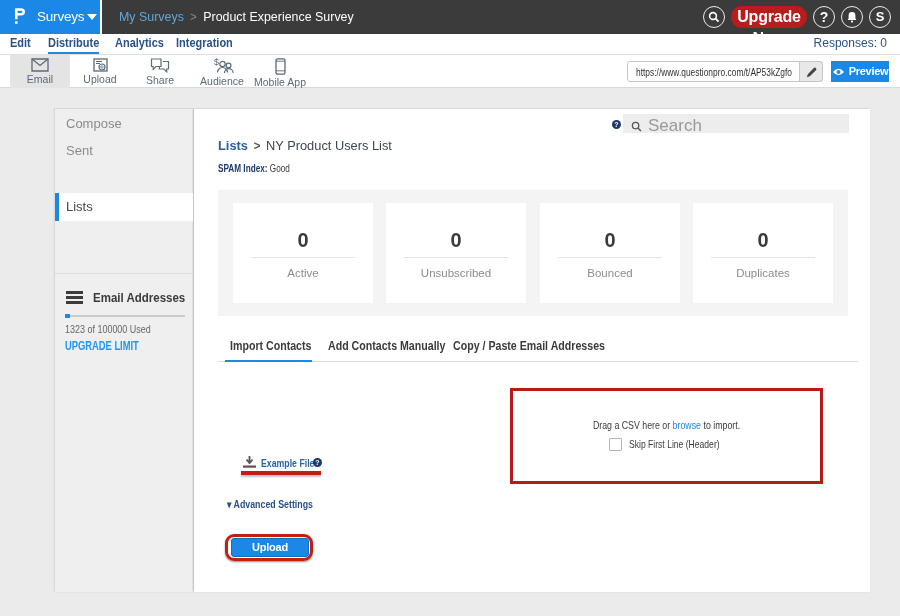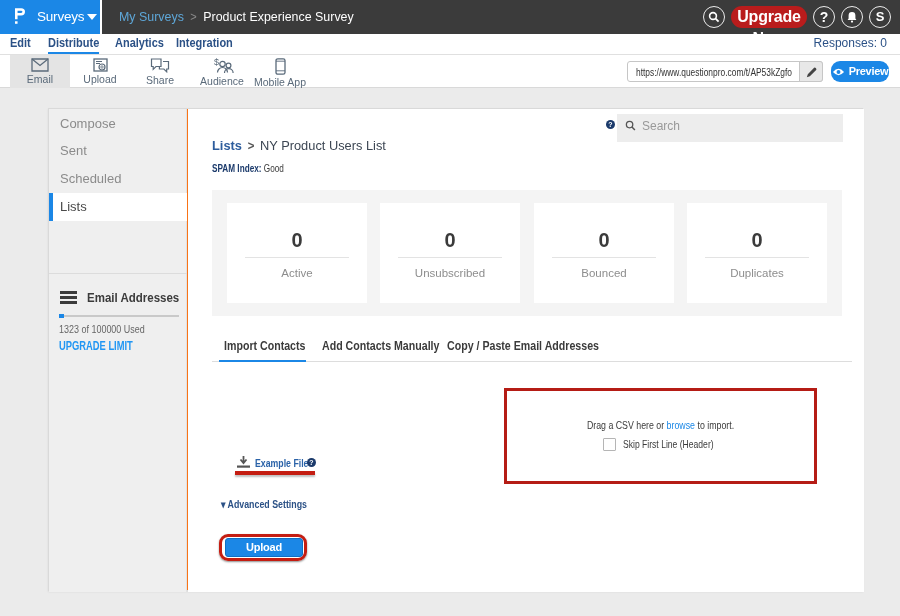--- a/index.html
+++ b/index.html
@@ -26,40 +26,40 @@
 
 
 #toolbar { position:absolute; left:0; top:55px; width:900px; height:33px; background:#fff; border-bottom:1px solid #d9d9d9; }
 .ttab { position:absolute; top:0; height:33px; text-align:center; color:#5a6a7a; }
 .ttab .lbl { font-size:10.5px; color:#5a6a7a; display:block; margin-top:1px; }
 .ttab.active { background:#e4e4e4; }
 .ticon { display:block; margin:3px auto 0; }
 #urlbox { position:absolute; left:627px; top:6px; width:196px; height:21px; background:#fff; border:1px solid #c6c6c6; border-radius:3px; overflow:hidden; }
 #urlbox span { position:absolute; left:8px; top:4px; font-size:10.5px; color:#333; white-space:nowrap; transform:scaleX(0.8); transform-origin:left top; }
 #urlpencil { position:absolute; left:799px; top:6px; width:24px; height:21px; background:#e8e8e8; border:1px solid #c6c6c6; border-radius:0 3px 3px 0; text-align:center; }
-#previewbtn { position:absolute; left:831px; top:6px; width:58px; height:21px; background:#1b87e6; border-radius:9px; color:#fff; font-size:11px; font-weight:bold; letter-spacing:-0.3px; text-align:center; line-height:23px; display:flex; align-items:center; justify-content:center; }
-
-
-#card { position:absolute; left:48px; top:108px; width:815px; height:483px; background:#f97316; border:1px solid #d9d9d9; box-shadow:0 1px 2px rgba(0,0,0,.08);padding-left:10px; }
+#previewbtn { position:absolute; left:831px; top:6px; width:58px; height:21px; background:#1b87e6; border-radius:0; color:#fff; font-size:11px; font-weight:bold; letter-spacing:-0.3px; text-align:center; line-height:23px; display:flex; align-items:center; justify-content:center; }
+
+
+#card { position:absolute; left:54px; top:108px; width:815px; height:483px; background:#fdba74; border:1px solid #d9d9d9; box-shadow:0 1px 2px rgba(0,0,0,.08);padding-left:10px; }
 #sidebar { position:absolute; left:0; top:0; width:138px; height:483px; background:#efefef; border-right:1px solid #e2e2e2; }
 .sitem { position:absolute; left:0; width:138px; height:28px; font-size:13px; color:#8b8b8b; line-height:28px; padding-left:11px; }
 .sitem.active { background:#fff; color:#4a4a4a; border-left:4px solid #1b87e6; padding-left:7px; }
 #sepline { position:absolute; left:0; top:164px; width:138px; border-top:1px solid #dcdcdc; }
 
 #ea-icon { position:absolute; left:11px; top:182px; }
 #ea-label { position:absolute; left:38px; top:182px; font-size:12.5px; font-weight:bold; color:#3b3b3b; white-space:nowrap; transform:scaleX(0.92); transform-origin:left top; }
 #ea-bar { position:absolute; left:10px; top:206px; width:120px; height:2px; background:#c9c9c9; }
 #ea-bar .blue { position:absolute; left:0; top:-1px; width:5px; height:4px; background:#1b87e6; }
 #ea-used { position:absolute; left:10px; top:214px; font-size:11.5px; color:#666; white-space:nowrap; transform:scaleX(0.78); transform-origin:left top; }
 #ea-upgrade { position:absolute; left:10px; top:229px; font-size:13px; font-weight:bold; color:#2196f3; white-space:nowrap; transform:scaleX(0.72); transform-origin:left top; }
 
 
 #main { position:absolute; left:139px; top:0; width:676px; height:483px; background:#fff; }
 #helpq { position:absolute; left:418px; top:11px; width:9px; height:9px; background:#1b3a6b; color:#fff; border-radius:50%; font-size:7px; text-align:center; line-height:9px; font-weight:bold; }
-#searchbox { position:absolute; left:429px; top:5px; width:226px; height:28px; background:#ededed; color:#999; font-size:12px; line-height:23px; }
+#searchbox { position:absolute; left:429px; top:5px; width:226px; height:19px; background:#ededed; color:#999; font-size:17px; line-height:23px; }
 #crumb2 { position:absolute; left:24px; top:29px; font-size:13.5px; white-space:nowrap; transform:scaleX(0.95); transform-origin:left top; }
 #crumb2 .l { color:#2d5c9c; font-weight:bold; }
 #crumb2 .s { color:#555; margin:0 6px; font-weight:bold; font-size:12px; }
 #crumb2 .t { color:#3c4653; }
 #spam { position:absolute; left:24px; top:54px; font-size:10px; color:#3b3b3b; white-space:nowrap; transform:scaleX(0.82); transform-origin:left top; }
 #spam b { color:#1b3a6b; }
 
 
 #stats { position:absolute; left:24px; top:81px; width:630px; height:126px; background:#f4f4f4; }
 .scard { position:absolute; top:13px; width:140px; height:100px; background:#fff; text-align:center; }
@@ -184,21 +184,20 @@
   <div id="previewbtn"><svg width="13" height="10" viewBox="0 0 14 10" style="margin-right:4px">
         <path d="M1 5 Q7 -1.8 13 5 Q7 11.8 1 5 z" fill="#fff"></path>
         <circle cx="7" cy="5" r="2.1" fill="#1b87e6"></circle>
       </svg>Preview</div>
 </div>
 
 <div id="card">
   <div id="sidebar">
     <div class="sitem" style="top:1px">Compose</div>
     <div class="sitem" style="top:28px">Sent</div>
-    <div class="sitem" style="top:56px">Scheduled</div>
     <div class="sitem active" style="top:84px">Lists</div>
     <div id="sepline"></div>
     <svg id="ea-icon" width="17" height="13" viewBox="0 0 17 13">
         <rect x="0" y="0" width="17" height="3" fill="#3b3b3b"></rect>
         <rect x="0" y="5" width="17" height="3" fill="#3b3b3b"></rect>
         <rect x="0" y="10" width="17" height="3" fill="#3b3b3b"></rect>
       </svg>
     <div id="ea-label">Email Addresses</div>
     <div id="ea-bar">
         <div class="blue"></div>

